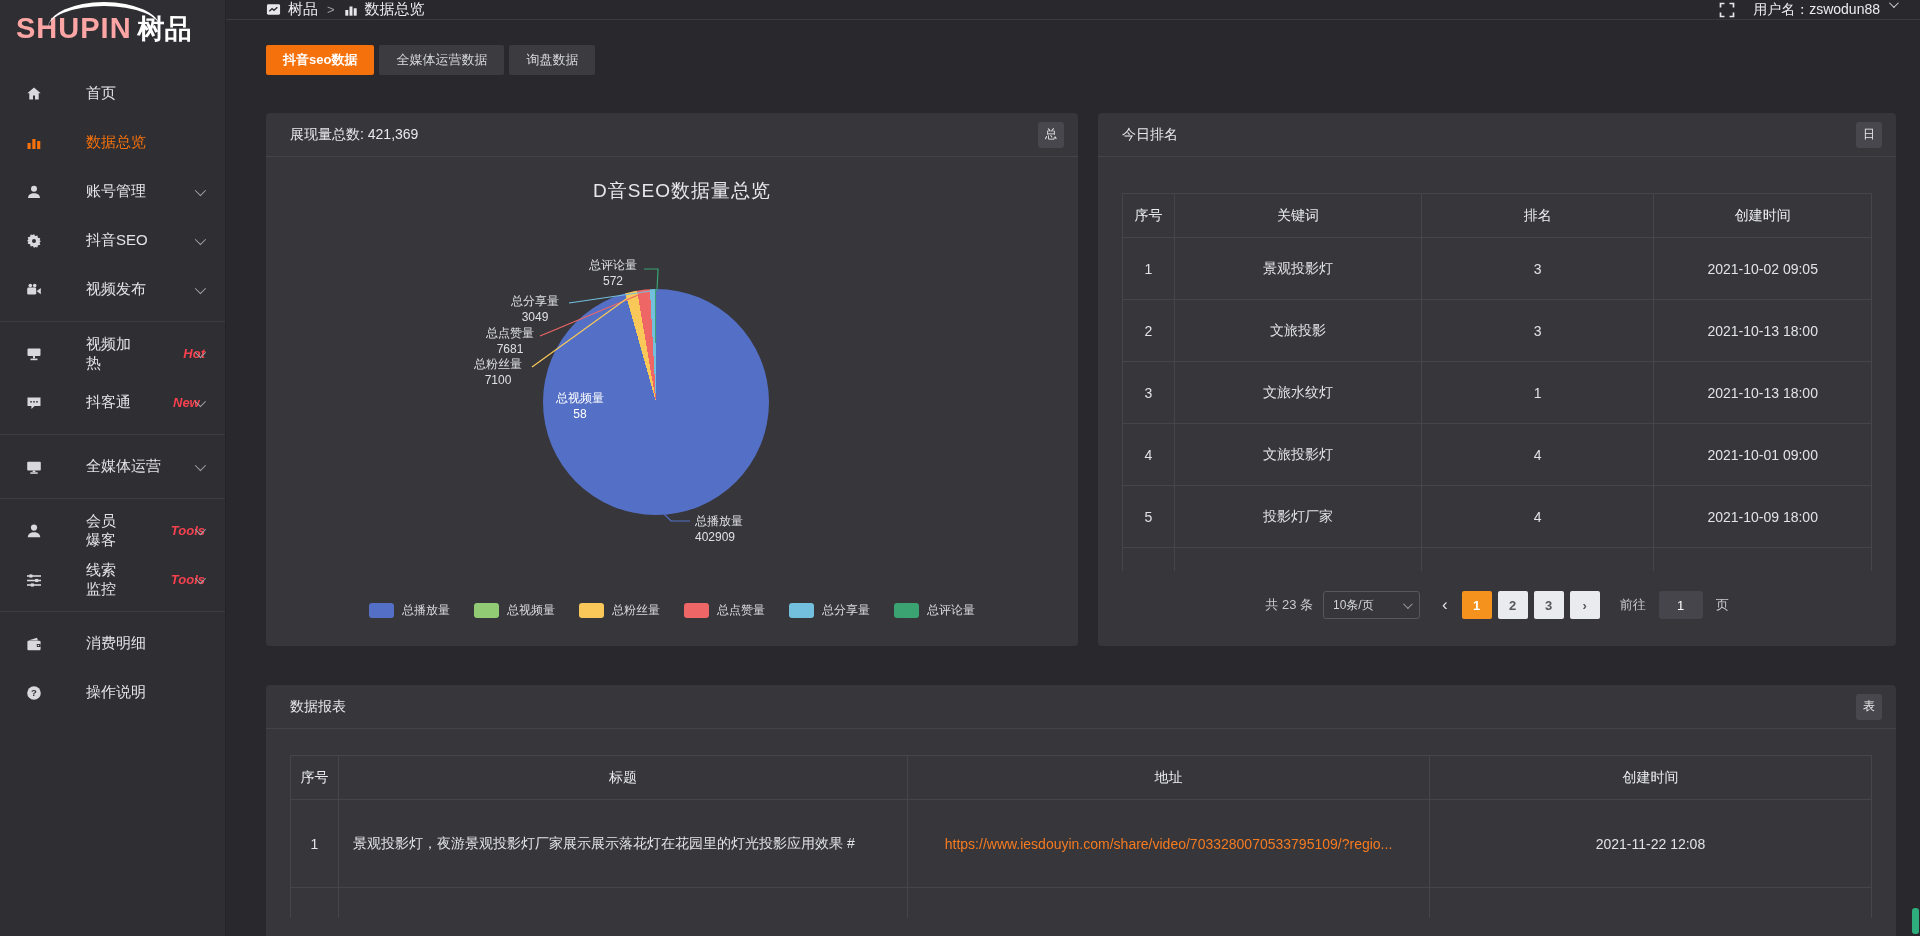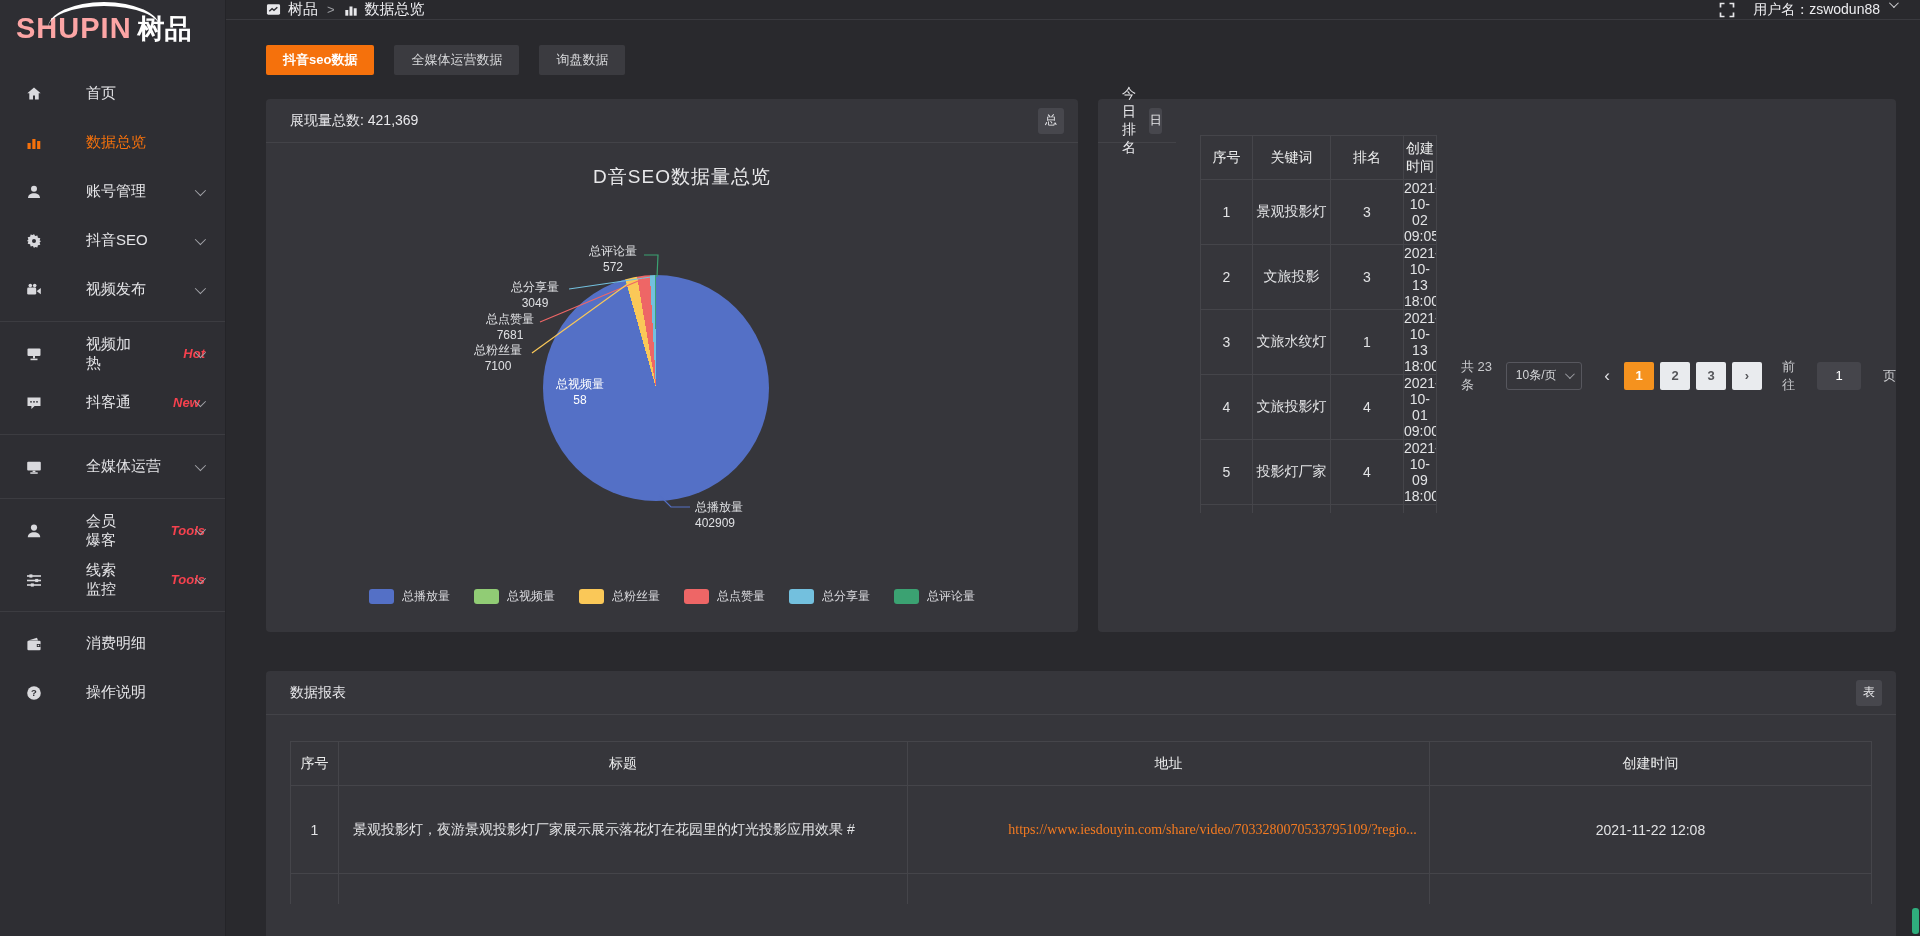--- a/index.html
+++ b/index.html
@@ -40,21 +40,21 @@
   .crumb-sep { color:#9d9ea3; font-size:13px; }
   .topbar-right { margin-left:auto; display:flex; align-items:center; gap:18px; font-size:14px; }
   .fullscreen-btn { color:#e5e5e8; cursor:pointer; display:flex; }
   .user-entry { display:flex; align-items:flex-start; gap:9px; cursor:pointer; }
   .user-chevron { width:7px; height:7px; border-right:1.4px solid #cfcfd3;
     border-bottom:1.4px solid #cfcfd3; transform:rotate(45deg) translateY(-2px); }
 
   .content { flex:1; padding:25px 24px 0 40px; }
 
   
-  .tabs { display:flex; gap:20px; margin-bottom:24px; }
+  .tabs { display:flex; gap:5px; margin-bottom:38px; }
   .tab { height:30px; padding:0 17px; border-radius:2px; font-size:13px; color:#d8d9db;
     background:#3b3b40; display:flex; align-items:center; cursor:pointer; }
   .tab.active { background:#f5710c; color:#fff; font-weight:bold; }
 
   
   .cards-row { display:flex; gap:20px; }
   .card { background:#36363b; border-radius:4px; }
   .card-header { height:44px; padding:0 14px 0 24px; display:flex; align-items:center;
     justify-content:space-between; border-bottom:1px solid #434348; }
   .card-title { font-size:14px; color:#e9e9ec; }
@@ -78,48 +78,48 @@
   .legend-item { display:flex; align-items:center; gap:8px; font-size:12px; color:#dcdce0;
     cursor:pointer; }
   .legend-swatch { width:25px; height:15px; border-radius:3px; }
 
   
   table { width:100%; border-collapse:collapse; table-layout:fixed; }
   th, td { border:1px solid #45454a; text-align:center; font-size:14px; color:#e2e3e5;
     font-weight:normal; overflow:hidden; }
   th { color:#eceded; height:44px; }
 
-  .card-rank { flex:1; height:533px; display:flex; flex-direction:row; }
+  .card-rank { flex:1; height:533px; display:flex; flex-direction:column; }
   .rank-table-wrap { margin:36px 24px 0; height:378px; overflow:hidden; }
   .rank-table td { height:62px; }
   .rank-table tr.stub td { height:40px; border-bottom:none; }
 
   .pagination { margin-top:20px; display:flex; align-items:center; justify-content:center;
     gap:10px; font-size:13px; color:#c9cacd; }
   .page-size-select { width:97px; height:28px; border:1px solid #57575e; border-radius:3px;
     display:flex; align-items:center; justify-content:space-between; padding:0 9px;
     font-size:12px; color:#d4d5d8; cursor:pointer; margin-right:8px; }
   .select-chevron { width:7px; height:7px; border-right:1.4px solid #9a9ba0;
     border-bottom:1.4px solid #9a9ba0; transform:rotate(45deg) translateY(-2px); }
   .page-prev { color:#e3e3e6; font-size:17px; padding:0 4px; cursor:pointer; }
   .pager { display:flex; gap:6px; }
   .page-btn { min-width:30px; height:28px; background:#e9ebee; color:#55565a; border-radius:2px;
     font-size:13px; font-weight:bold; display:flex; align-items:center; justify-content:center;
     cursor:pointer; }
   .page-btn.active { background:#f5921e; color:#fff; }
-  .goto { display:flex; align-items:center; gap:22px; margin-left:10px; }
+  .goto { display:flex; align-items:center; gap:13px; margin-left:10px; }
   .goto-input { width:44px; height:28px; background:#45454b; border:none; border-radius:3px;
     color:#fff; text-align:center; font-size:13px; font-family:inherit; }
 
   
   .card-report { margin-top:39px; height:300px; }
   .report-table-wrap { margin:26px 24px 0; }
   .report-table td { height:88px; }
   .report-table .cell-title { text-align:left; padding:0 14px; white-space:nowrap; }
-  .report-table .cell-url { text-align:right; padding:0 12px; white-space:nowrap;font-family:Liberation Serif, serif; }
+  .report-table .cell-url { text-align:center; padding:0 12px; white-space:nowrap; }
   .report-table .cell-url a { color:#f57b21; text-decoration:none; }
   .report-table tr.stub td { height:30px; border-bottom:none; }
 
   .page-scroll-thumb { position:fixed; right:1px; bottom:2px; width:7px; height:26px;
     background:#2fae7d; border-radius:3px; }
 </style>
 </head>
 <body>
 
 <div class="app">

